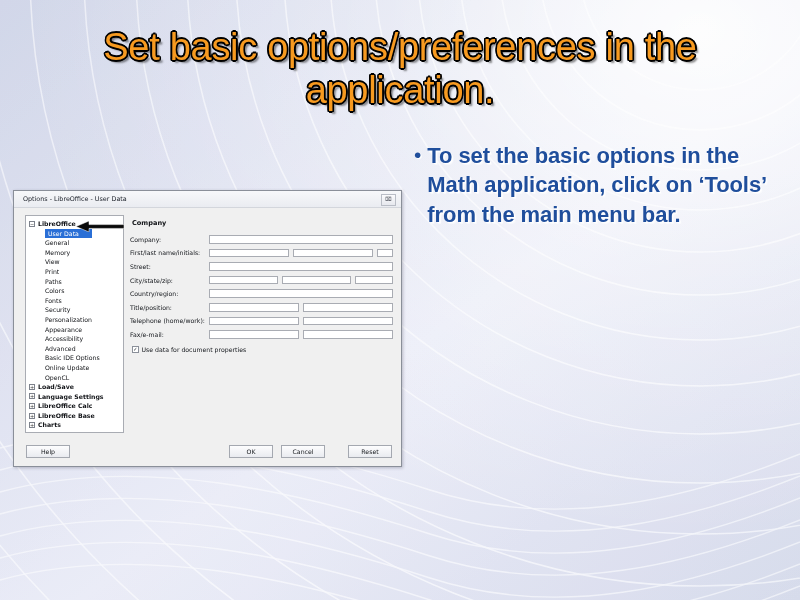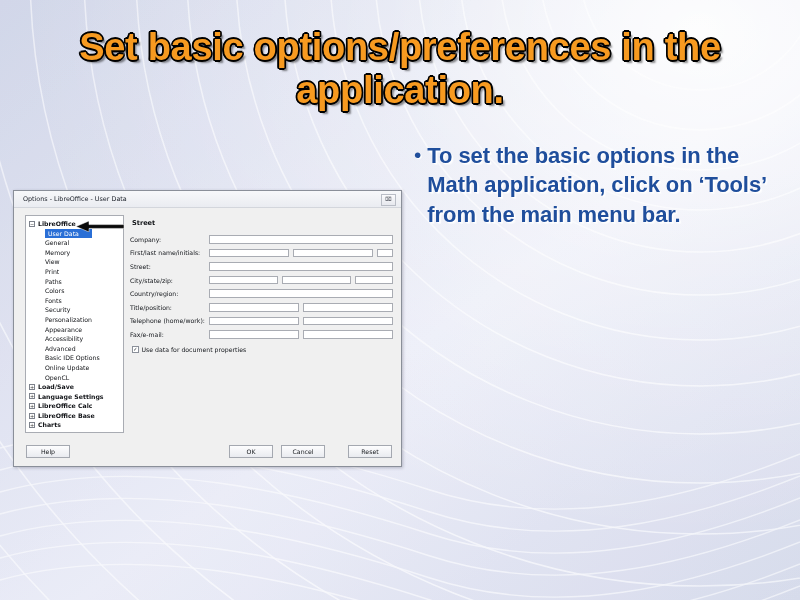--- a/index.html
+++ b/index.html
@@ -35,21 +35,21 @@
   }
 
   
   #title {
     position: absolute;
     left: 30px; top: 26px;
     width: 740px;
     z-index: 5;
     text-align: center;
     font-size: 38px;
-    font-weight: bold;
+    font-weight: normal;
     line-height: 1.13;
     color: #F79A20;
     letter-spacing: -0.3px;
     text-shadow:
       -1.4px -1.4px 0 #000, 1.4px -1.4px 0 #000,
       -1.4px  1.4px 0 #000, 1.4px  1.4px 0 #000,
       0 -1.6px 0 #000, 0 1.6px 0 #000,
       -1.6px 0 0 #000, 1.6px 0 0 #000,
       3px 3px 2px rgba(0,0,0,0.45);
   }
@@ -407,21 +407,21 @@
             <span class="tree-exp">+</span>
             <span class="tree-lbl">Internet</span>
           </div>
         </div>
 
       <svg id="tree-arrow" viewBox="0 0 48 11" aria-hidden="true">
         <polygon points="0,5.5 13,0 13,3.6 48,3.6 48,7.4 13,7.4 13,11" fill="#0a0a0a" stroke="#ffffff" stroke-width="0.5"></polygon>
       </svg>
 
       <div id="dlg-pane">
-        <div id="pane-heading">Street</div>
+        <div id="pane-heading">Company</div>
         <div id="form-rows">
             <div class="form-row">
               <div class="form-label">Company:</div>
               <div class="form-fields">
                 <div class="fld full"></div>
               </div>
             </div>
             <div class="form-row">
               <div class="form-label">First/last name/initials:</div>
               <div class="form-fields">

